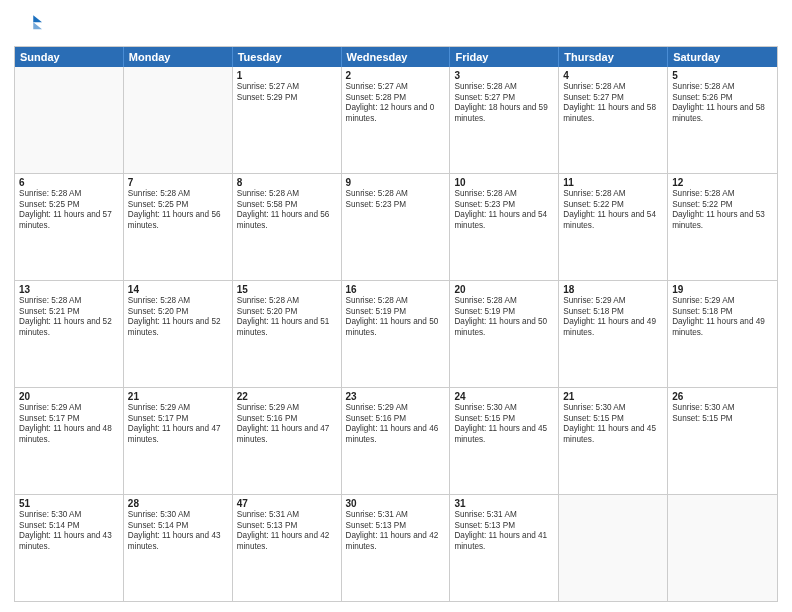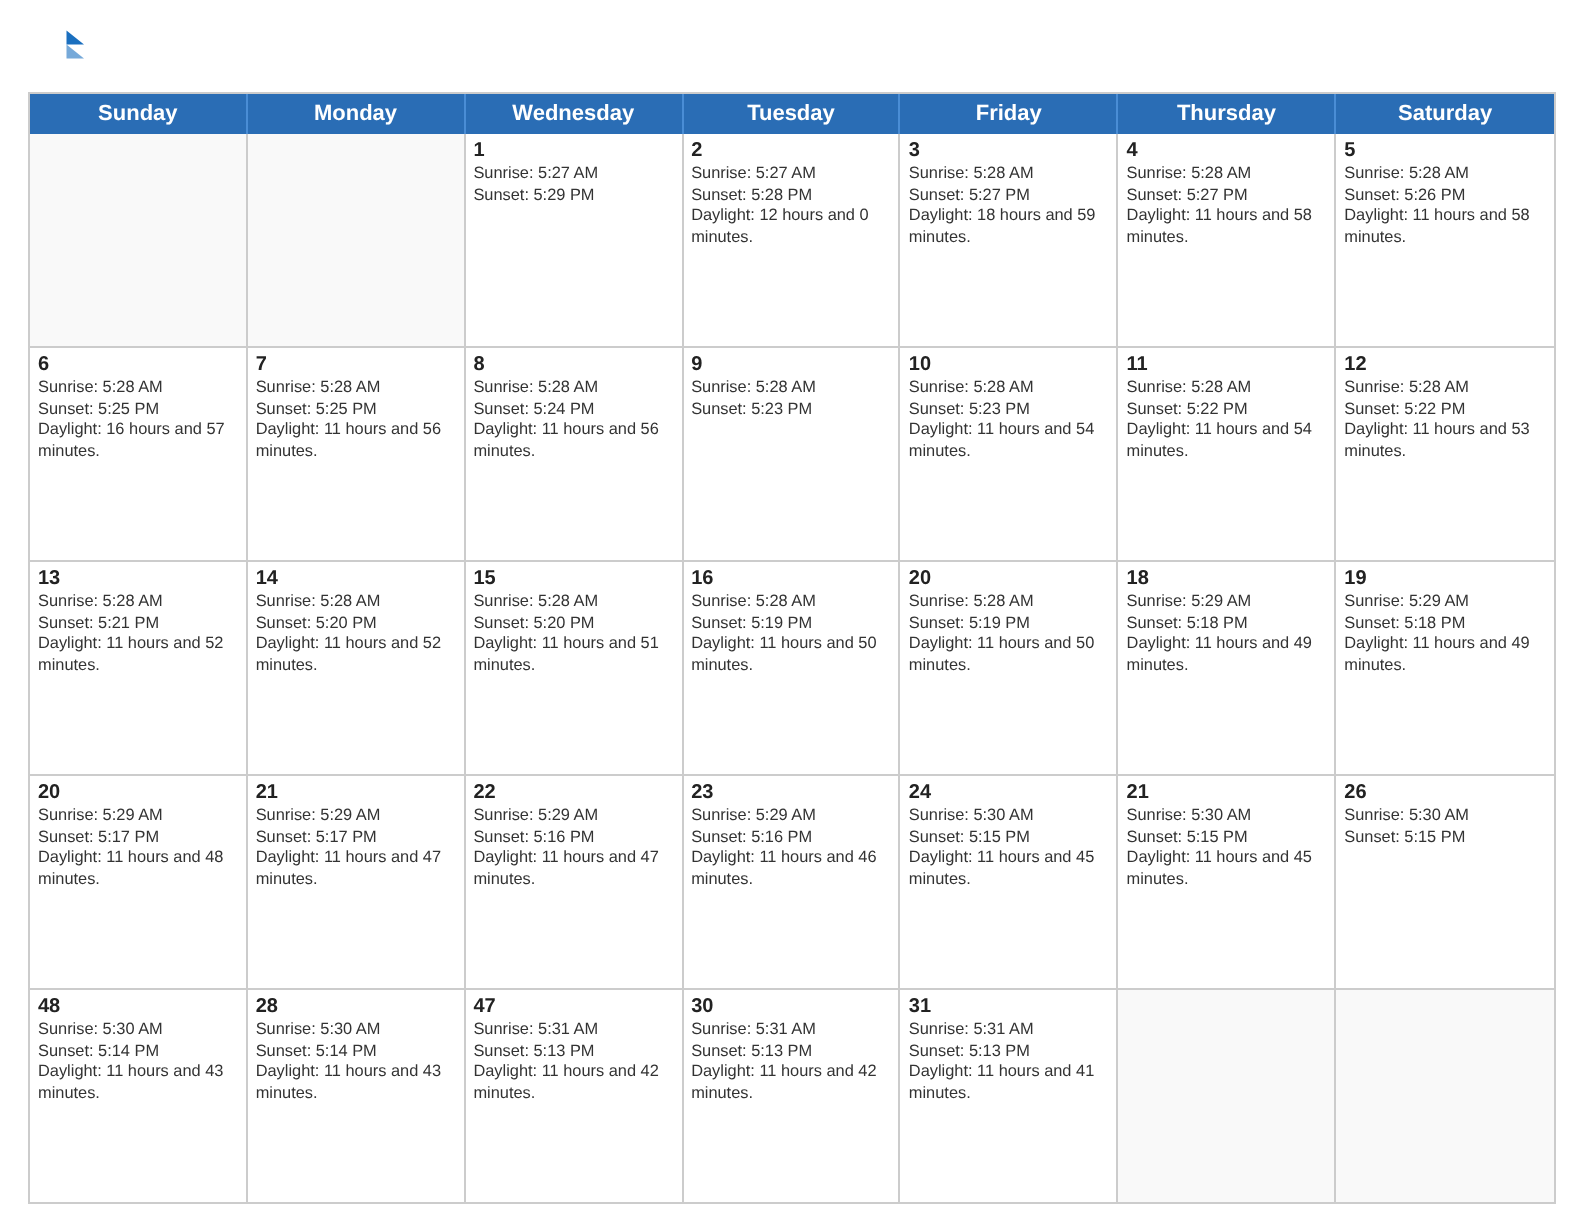--- a/index.html
+++ b/index.html
@@ -69,21 +69,21 @@
     .cal-header {
       display: grid;
       grid-template-columns: repeat(7, 1fr);
       background: #2a6db5;
     }
     .cal-header-cell {
       color: #fff;
       font-size: 11px;
       font-weight: bold;
       padding: 4px 5px;
-      text-align: center;
+      text-align: left;
       border-right: 1px solid #4a8dd5;
     }
     .cal-header-cell:last-child { border-right: none; }
     .cal-body {
       flex: 1;
       display: flex;
       flex-direction: column;
     }
     .cal-row {
       display: grid;
@@ -133,22 +133,22 @@
     <div class="title-block">
       <div class="month-title"></div>
       <div class="subtitle"></div>
     </div>
   </div>
 
   <div class="calendar">
     <div class="cal-header">
     <div class="cal-header-cell">Sunday</div>
         <div class="cal-header-cell">Monday</div>
+        <div class="cal-header-cell">Tuesday</div>
         <div class="cal-header-cell">Wednesday</div>
-        <div class="cal-header-cell">Tuesday</div>
         <div class="cal-header-cell">Friday</div>
         <div class="cal-header-cell">Thursday</div>
         <div class="cal-header-cell">Saturday</div>
       </div>
     <div class="cal-body">
     <div class="cal-row">
           <div class="cal-cell empty"></div>
           <div class="cal-cell empty"></div>
           <div class="cal-cell">
             <span class="day-num">1</span>
@@ -178,32 +178,32 @@
             <span class="cell-line">Sunrise: 5:28 AM</span>
             <span class="cell-line">Sunset: 5:26 PM</span>
             <span class="cell-line">Daylight: 11 hours and 58 minutes.</span>
           </div>
         </div>
         <div class="cal-row">
           <div class="cal-cell">
             <span class="day-num">6</span>
             <span class="cell-line">Sunrise: 5:28 AM</span>
             <span class="cell-line">Sunset: 5:25 PM</span>
-            <span class="cell-line">Daylight: 16 hours and 57 minutes.</span>
+            <span class="cell-line">Daylight: 11 hours and 57 minutes.</span>
           </div>
           <div class="cal-cell">
             <span class="day-num">7</span>
             <span class="cell-line">Sunrise: 5:28 AM</span>
             <span class="cell-line">Sunset: 5:25 PM</span>
             <span class="cell-line">Daylight: 11 hours and 56 minutes.</span>
           </div>
           <div class="cal-cell">
             <span class="day-num">8</span>
             <span class="cell-line">Sunrise: 5:28 AM</span>
-            <span class="cell-line">Sunset: 5:24 PM</span>
+            <span class="cell-line">Sunset: 5:58 PM</span>
             <span class="cell-line">Daylight: 11 hours and 56 minutes.</span>
           </div>
           <div class="cal-cell">
             <span class="day-num">9</span>
             <span class="cell-line">Sunrise: 5:28 AM</span>
             <span class="cell-line">Sunset: 5:23 PM</span>
           </div>
           <div class="cal-cell">
             <span class="day-num">10</span>
             <span class="cell-line">Sunrise: 5:28 AM</span>
@@ -305,21 +305,21 @@
             <span class="cell-line">Daylight: 11 hours and 45 minutes.</span>
           </div>
           <div class="cal-cell">
             <span class="day-num">26</span>
             <span class="cell-line">Sunrise: 5:30 AM</span>
             <span class="cell-line">Sunset: 5:15 PM</span>
           </div>
         </div>
         <div class="cal-row">
           <div class="cal-cell">
-            <span class="day-num">48</span>
+            <span class="day-num">51</span>
             <span class="cell-line">Sunrise: 5:30 AM</span>
             <span class="cell-line">Sunset: 5:14 PM</span>
             <span class="cell-line">Daylight: 11 hours and 43 minutes.</span>
           </div>
           <div class="cal-cell">
             <span class="day-num">28</span>
             <span class="cell-line">Sunrise: 5:30 AM</span>
             <span class="cell-line">Sunset: 5:14 PM</span>
             <span class="cell-line">Daylight: 11 hours and 43 minutes.</span>
           </div>

